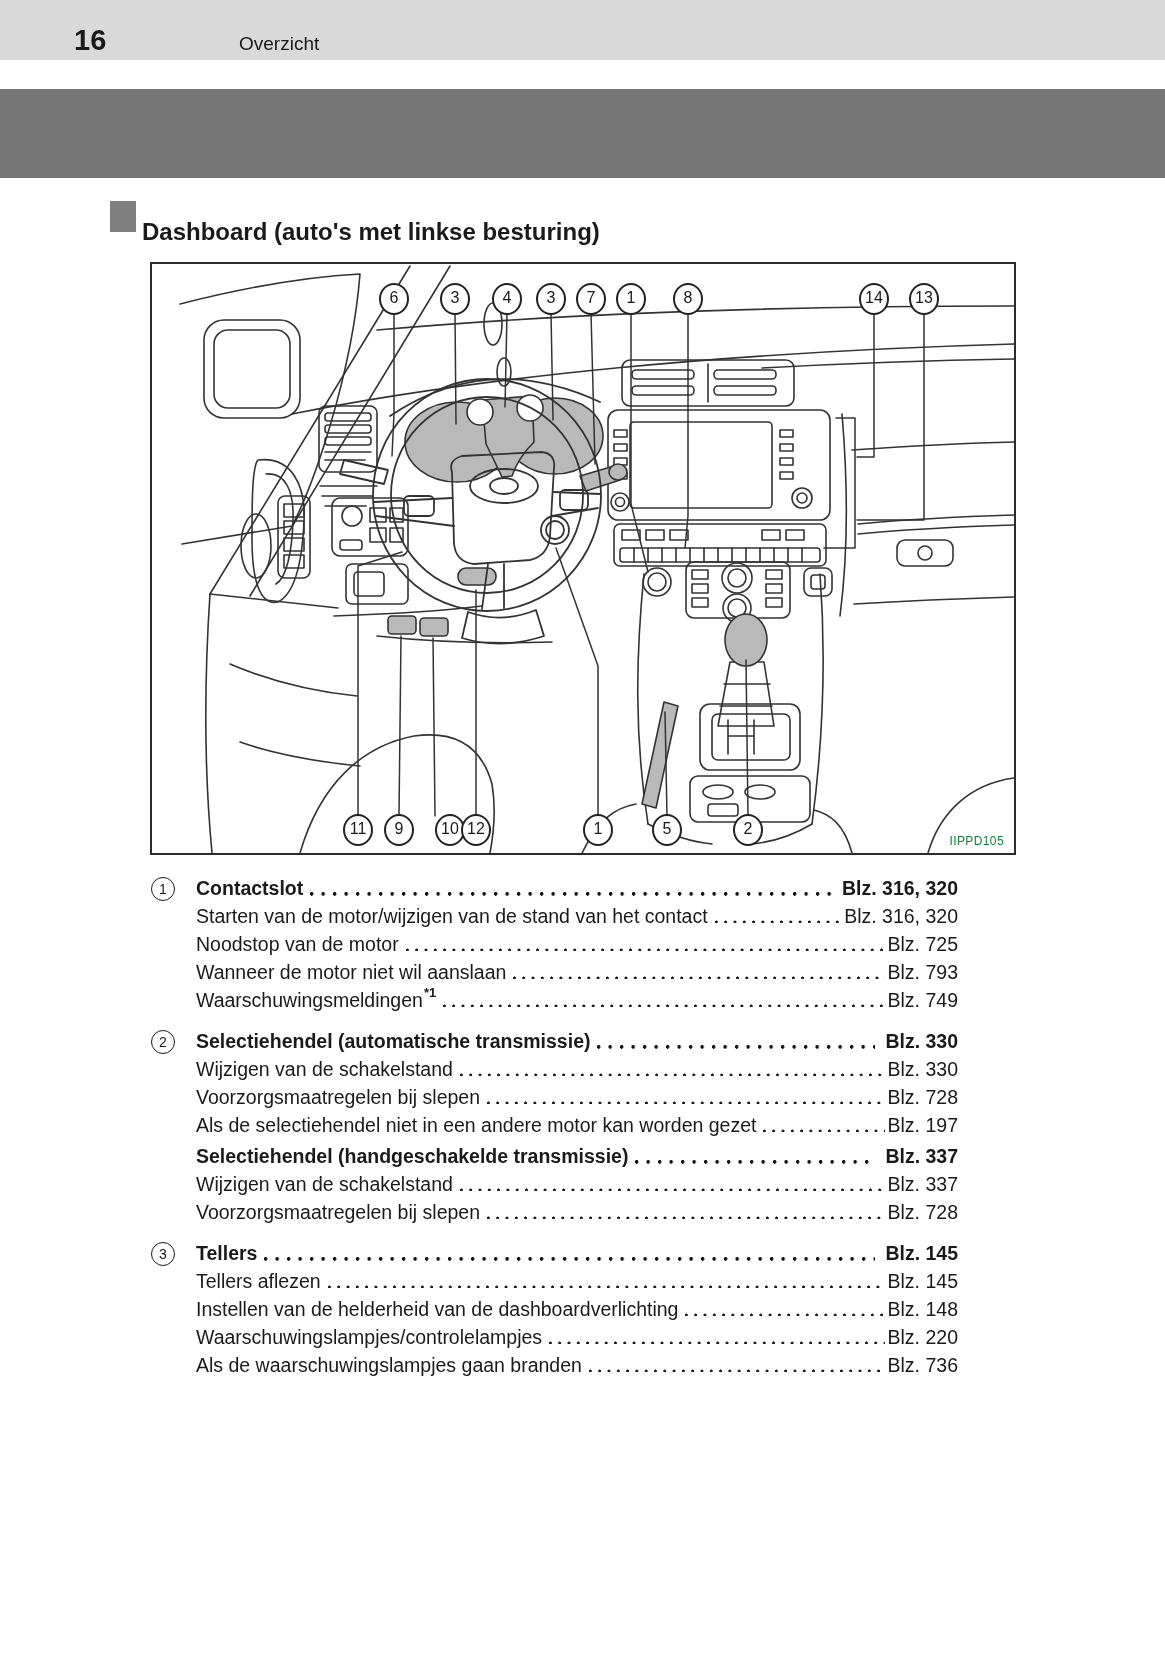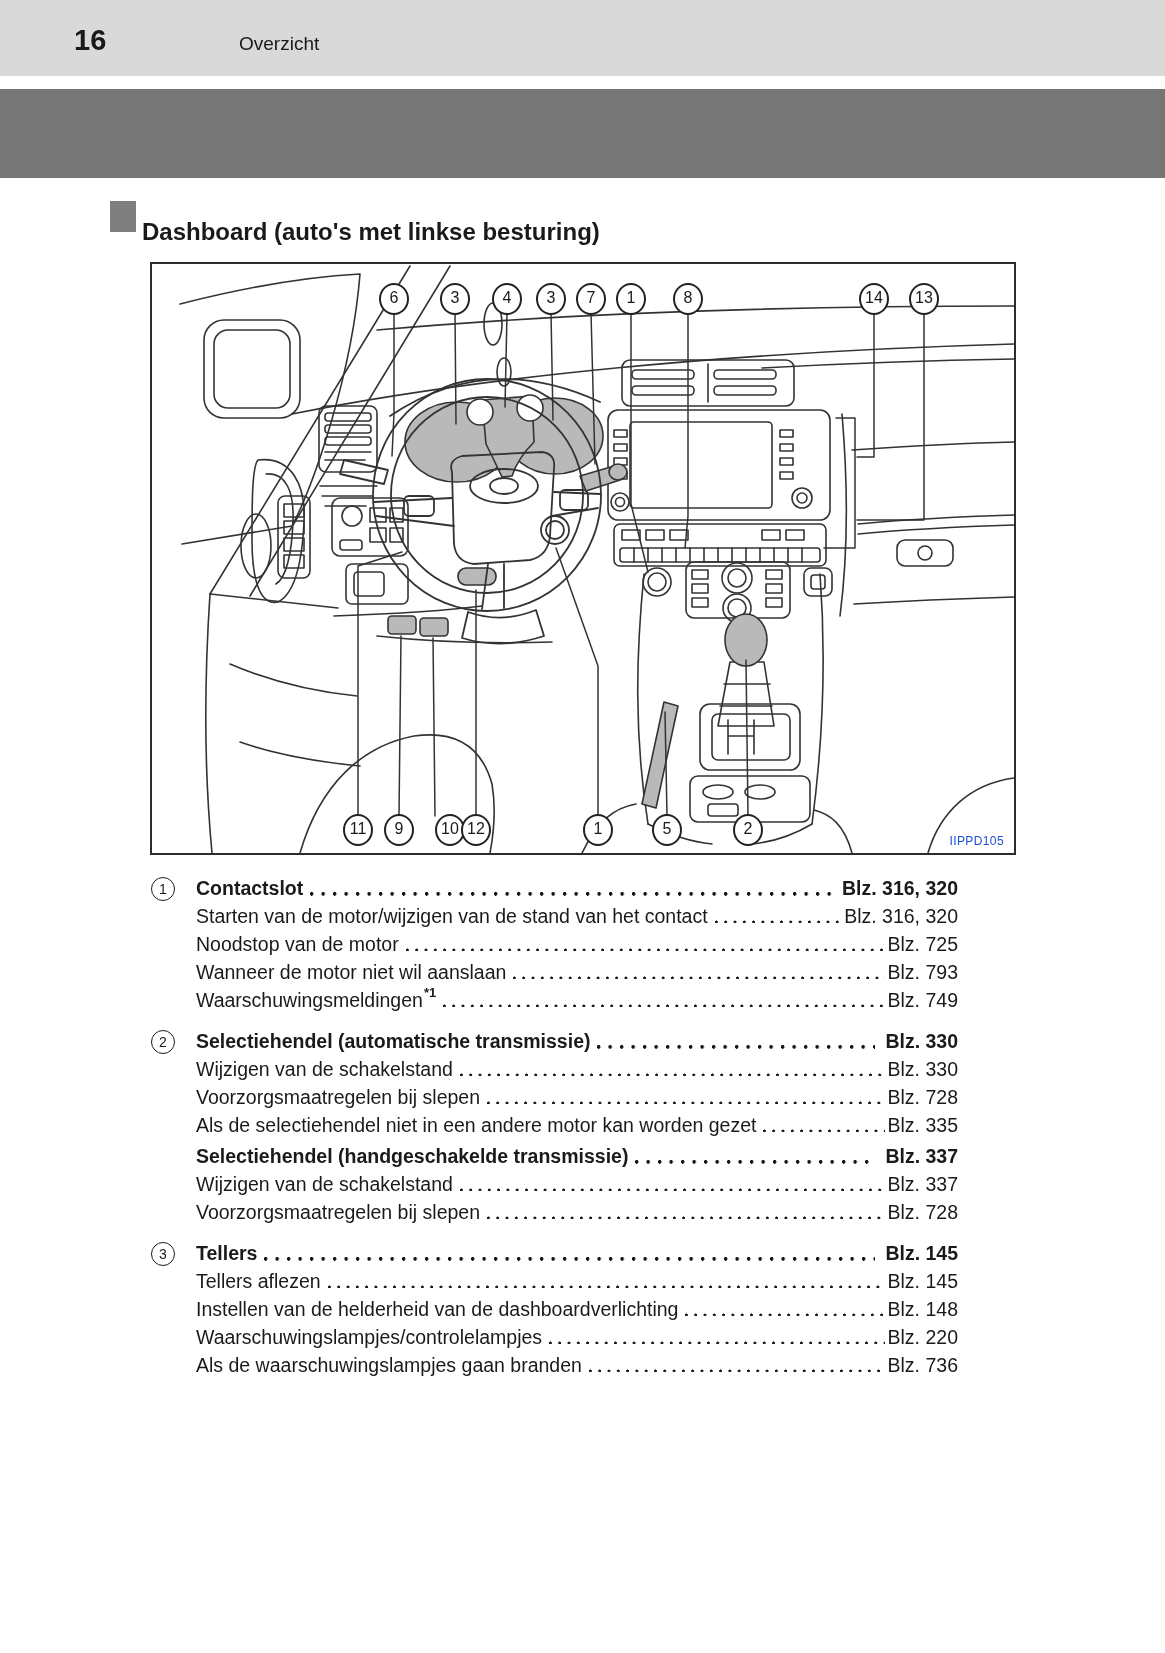--- a/index.html
+++ b/index.html
@@ -1,35 +1,35 @@
 <!DOCTYPE html>
 <html><head>
 <meta charset="utf-8">
 <style>
   html,body{margin:0;padding:0;background:#fff;}
   body{width:1165px;height:1653px;position:relative;font-family:"Liberation Sans","DejaVu Sans",sans-serif;color:#1a1a1a;overflow:hidden;}
 
   
-  .topbar{position:absolute;left:0;top:0;width:1165px;height:76px;background:#d9d9d9;}
+  .topbar{position:absolute;left:0;top:0;width:1165px;height:60px;background:#d9d9d9;}
   .pgnum{position:absolute;left:74px;top:26px;font-size:29px;font-weight:bold;line-height:1;}
   .chapter{position:absolute;left:196px;top:34px;font-size:19px;line-height:1;margin-left:43px;}
 
   
   .banner{position:absolute;left:0;top:89px;width:1165px;height:89px;background:#767676;}
 
   
   .title-bullet{position:absolute;left:110px;top:201px;width:26px;height:31px;background:#7f7f7f;}
   .sect-title{position:absolute;left:142px;top:203px;font-size:24px;font-weight:bold;line-height:1.1;}
 
   
   .fig{position:absolute;left:150px;top:262px;width:866px;height:593px;border:2px solid #2c2c2c;box-sizing:border-box;background:#fff;}
   .fig svg{position:absolute;left:0;top:0;}
   .callout{position:absolute;width:26px;height:28px;border:2px solid #222;border-radius:50%;background:#fff;
            font-size:16px;line-height:25px;text-align:center;transform:translate(-50%,-50%);z-index:3;}
-  .figcode{position:absolute;right:10px;bottom:5px;font-size:12px;color:#1d4ed8;letter-spacing:.4px;}
+  .figcode{position:absolute;right:10px;bottom:5px;font-size:12px;color:#15803d;letter-spacing:.4px;}
 
   
   .toc{position:absolute;left:196px;top:874px;width:762px;font-size:19.5px;}
   .sec{position:relative;margin-bottom:13px;}
   .row{display:flex;line-height:28px;}
   .row .lbl,.row .pg{white-space:nowrap;}
   .row.head{font-weight:bold;}
   .leader{flex:1 1 auto;align-self:flex-end;height:4px;margin:0 3px 6px 7px;
           background-image:radial-gradient(circle at 1.3px 1.9px,#1c1c1c 1.3px,transparent 1.6px);
           background-size:9.3px 4px;background-repeat:repeat-x;}
@@ -293,21 +293,21 @@
       <span class="pg">Blz. 330</span>
     </div>
     <div class="row">
       <span class="lbl">Voorzorgsmaatregelen bij slepen</span>
       <span class="leader"></span>
       <span class="pg">Blz. 728</span>
     </div>
     <div class="row">
       <span class="lbl">Als de selectiehendel niet in een andere motor kan worden gezet</span>
       <span class="leader"></span>
-      <span class="pg">Blz. 335</span>
+      <span class="pg">Blz. 197</span>
     </div>
     <div class="row head subhead">
       <span class="lbl">Selectiehendel (handgeschakelde transmissie)</span>
       <span class="leader"></span>
       <span class="pg">Blz. 337</span>
     </div>
     <div class="row">
       <span class="lbl">Wijzigen van de schakelstand</span>
       <span class="leader"></span>
       <span class="pg">Blz. 337</span>

